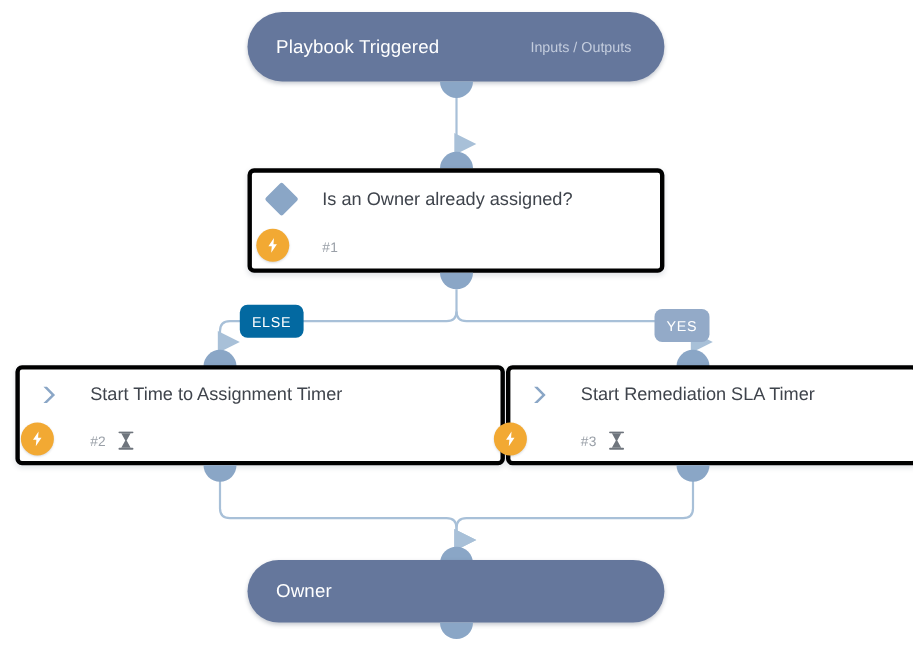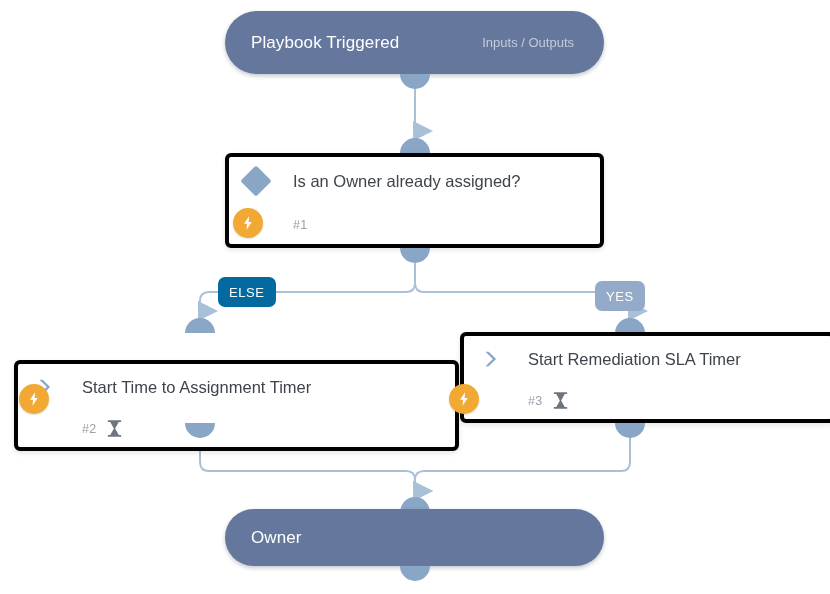--- a/index.html
+++ b/index.html
@@ -200,21 +200,21 @@
   <div class="handle bottom" style="left:400px; top:248px;"></div>
 
   <div class="branch-label branch-else" style="left:218px; top:277px;">
     <span>ELSE</span>
   </div>
   <div class="branch-label branch-yes" style="left:563px; top:281px;margin-left:32px;">
     <span>YES</span>
   </div>
 
   <div class="handle top" style="left:185px; top:318px;"></div>
-  <div class="node card" style="left:14px; top:332px; width:445px; height:91px;margin-top:28px;">
+  <div class="node card" style="left:14px; top:332px; width:445px; height:91px;">
     <div class="card-row-top">
       <svg class="chevron-icon" viewBox="0 0 24 24">
         <path d="M6 4 L14 12 L6 20 L9.5 20 L17.5 12 L9.5 4 Z" fill="#8aa6c6"></path>
       </svg>
       <span class="card-title">Start Time to Assignment Timer</span>
     </div>
     <div class="card-row-bottom">
       <span style="width:22px;flex:0 0 auto;"></span>
       <span class="card-step">#2</span>
       <svg class="hourglass-icon" viewBox="0 0 14 16">

